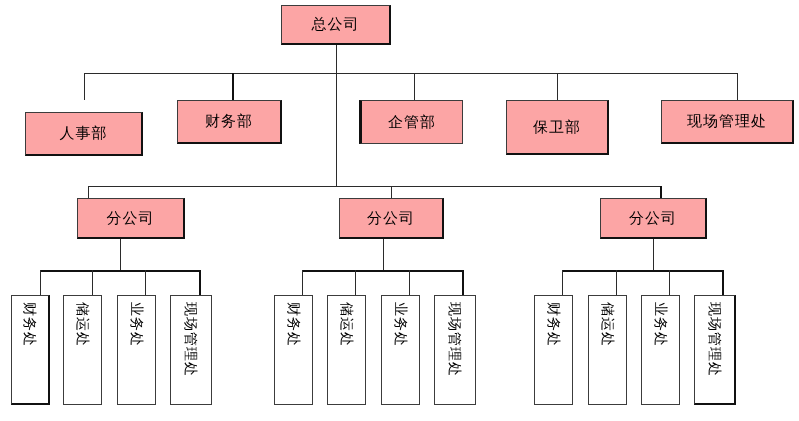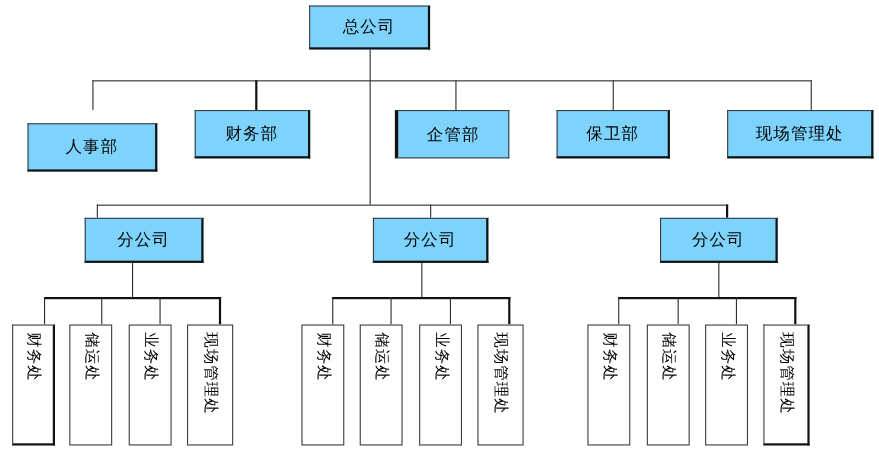--- a/index.html
+++ b/index.html
@@ -17,34 +17,35 @@
     width: 799px;
     height: 421px;
     background: #ffffff;
     overflow: hidden;
   }
 
   
   .node {
     position: absolute;
     box-sizing: border-box;
-    background: #7dd3fc;
+    background: #fca5a5;
     border: 1px solid #3c3c3c;
     display: flex;
     align-items: center;
     justify-content: center;
     z-index: 3;
   }
   
   .node.shadow-rb {
     border-right: 2px solid #111111;
     border-bottom: 2px solid #111111;
   }
   .node.shadow-l {
     border-left: 3px solid #111111;
+    font-family: Liberation Serif, serif;
   }
 
   .node-label {
     font-size: 15px;
     color: #000000;
     line-height: 1;
     white-space: nowrap;
     letter-spacing: 1px;
   }
 
@@ -112,21 +113,21 @@
   </div>
 
   <div class="node shadow-rb" style="left:177px; top:100px; width:105px; height:44px;text-align:center;">
     <span class="node-label">财务部</span>
   </div>
 
   <div class="node shadow-l" style="left:359px; top:100px; width:104px; height:44px;">
     <span class="node-label">企管部</span>
   </div>
 
-  <div class="node shadow-rb" style="left:506px; top:100px; width:103px; height:44px;">
+  <div class="node shadow-rb" style="left:506px; top:100px; width:103px; height:55px;">
     <span class="node-label">保卫部</span>
   </div>
 
   <div class="node shadow-rb" style="left:661px; top:100px; width:133px; height:44px;">
     <span class="node-label">现场管理处</span>
   </div>
 
   <div class="ln h" style="left:88px; top:186px; width:574px; height:1px;"></div>
 
   <div class="ln v" style="left:88px; top:186px; width:1px; height:12px;"></div>

